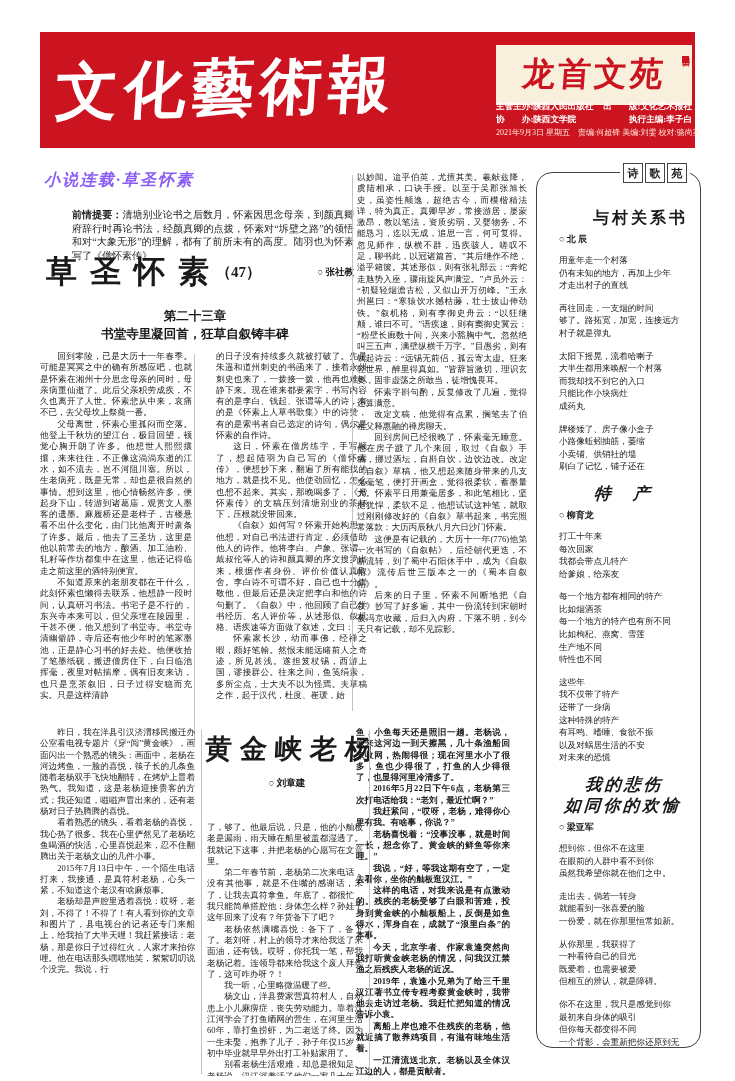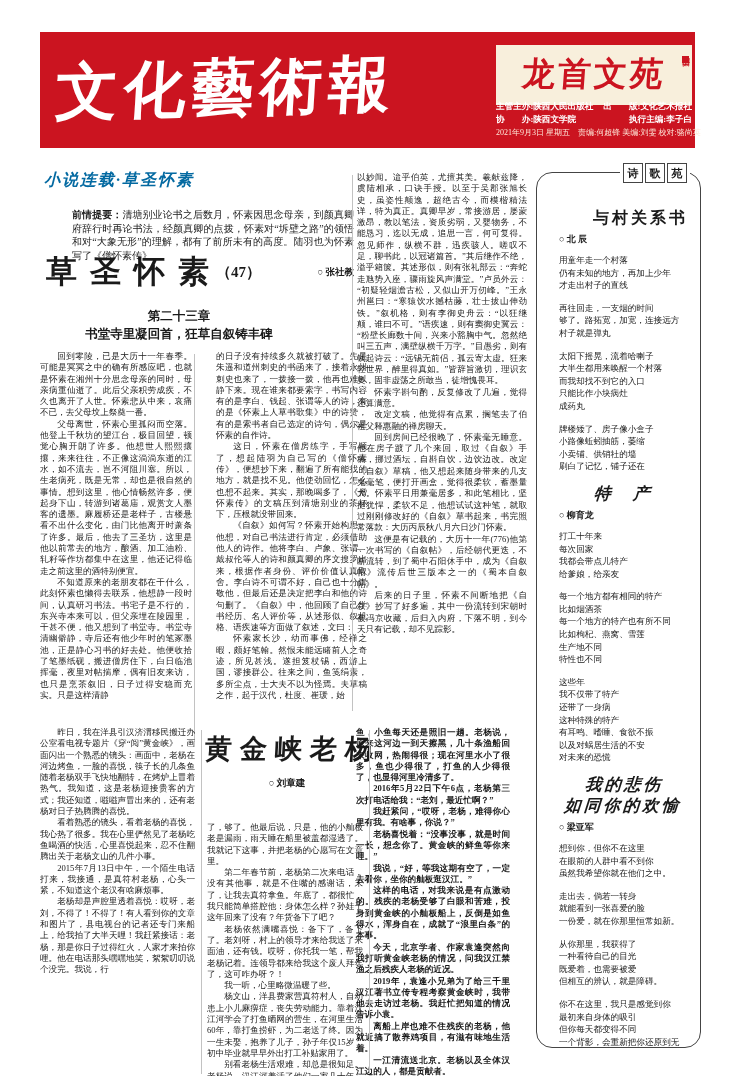--- a/index.html
+++ b/index.html
@@ -13,29 +13,29 @@
   .colbox-title{font-size:33px;font-weight:bold;color:#cb1420;text-align:center;line-height:58px;
         letter-spacing:3px;transform:skewX(-4deg);}
   .colbox-sign{position:absolute;right:2px;top:7px;writing-mode:vertical-rl;font-size:8px;
         color:#cb1420;font-weight:bold;line-height:9px;}
   .seal{display:inline-block;width:7px;height:7px;background:#cb1420;margin-top:2px;}
   .pubinfo{position:absolute;left:456px;top:68px;width:196px;color:#fff;}
   .pubrow{display:flex;justify-content:space-between;font-size:8.6px;font-weight:bold;line-height:13px;}
   .pubrow3{font-size:8px;line-height:13px;color:#ffe9da;white-space:nowrap;}
   
   .section-label{position:absolute;left:44px;top:170px;font-size:16px;font-weight:bold;font-style:italic;
-        color:#0369a1;letter-spacing:2px;}
+        color:#8b5cf6;letter-spacing:2px;}
   .summary{position:absolute;left:72px;top:208px;width:282px;font-size:10px;line-height:13.5px;
         text-align:justify;}
   .summary b{font-weight:bold;}
   .serial-titlebar{position:absolute;left:46px;top:251px;width:308px;display:flex;align-items:center;text-align:center;}
   .serial-t{font-size:31px;font-weight:bold;letter-spacing:13px;white-space:nowrap;}
   .serial-no{font-size:15px;font-weight:bold;margin-left:-6px;}
   .serial-a{margin-left:auto;font-size:9.5px;font-weight:bold;}
-  .chapter{position:absolute;left:24px;top:307px;width:310px;text-align:center;font-size:12.5px;
+  .chapter{position:absolute;left:40px;top:307px;width:310px;text-align:center;font-size:12.5px;
         font-weight:bold;line-height:18px;}
   .col{position:absolute;font-size:8.6px;line-height:11.3px;text-align:justify;overflow:hidden;}
   .col p{margin:0;text-indent:2em;}
   .col[data-cont] p:first-child{text-indent:0;}
   .serial-c1{left:40px;top:351px;width:152px;height:393px;}
   .serial-c2{left:216px;top:351px;width:151px;height:393px;}
   .serial-c3{left:357px;top:172px;width:170px;height:541px;}
   .vr{position:absolute;width:1px;background:#c2c2c2;}
   
   .essay-c1{left:40px;top:727px;width:155px;height:349px;}

